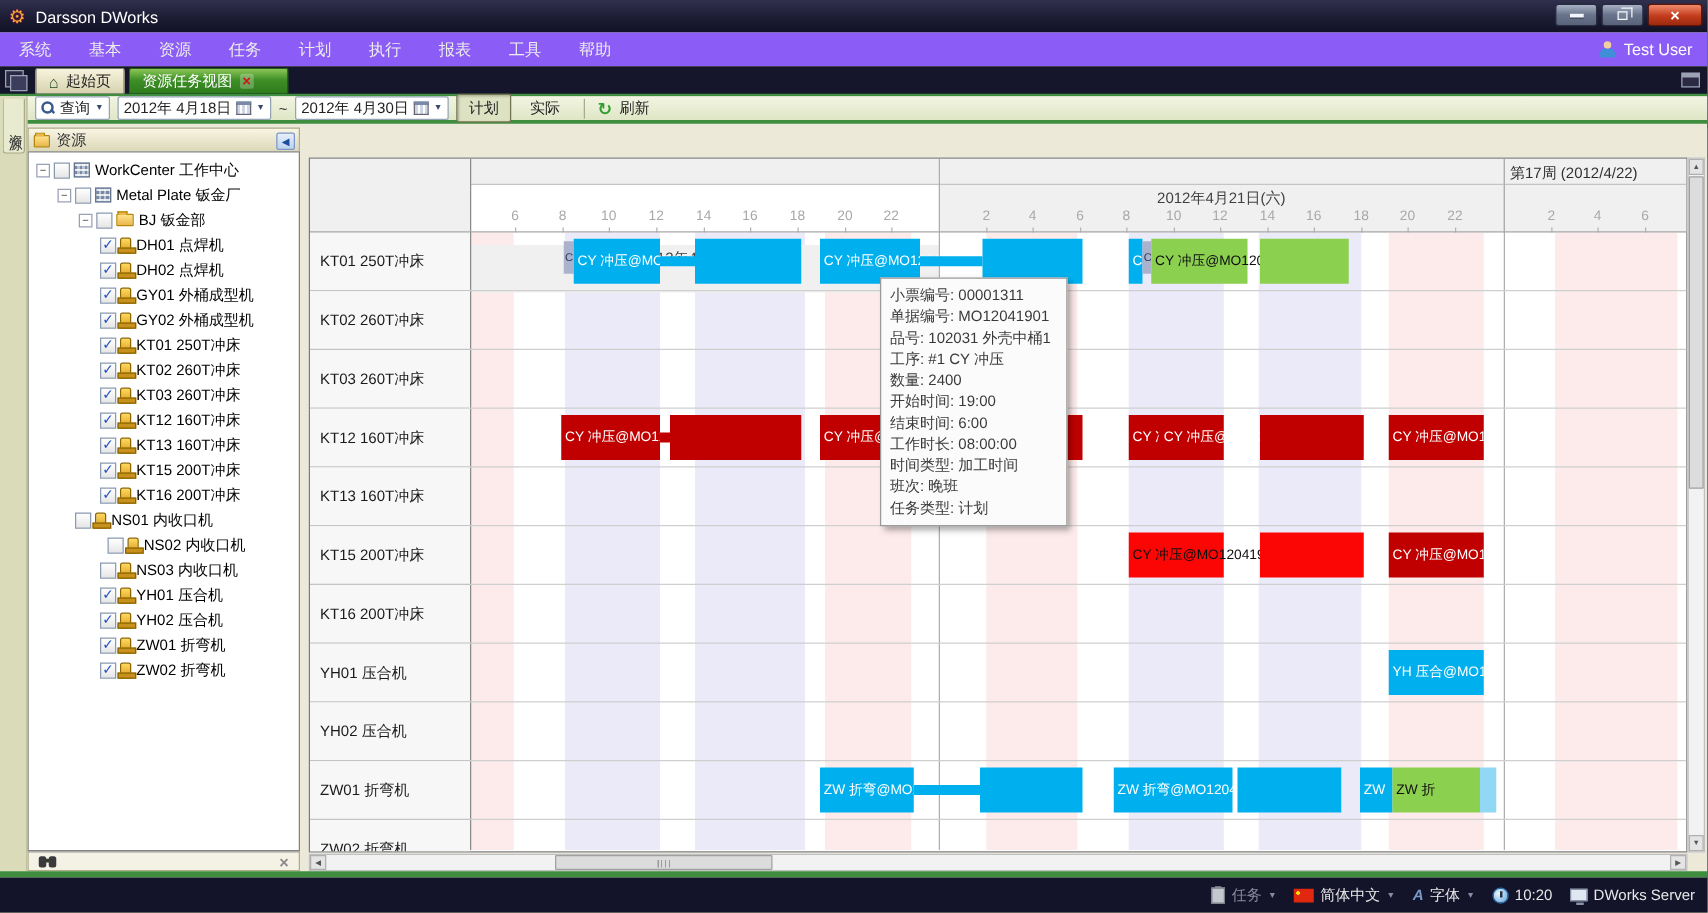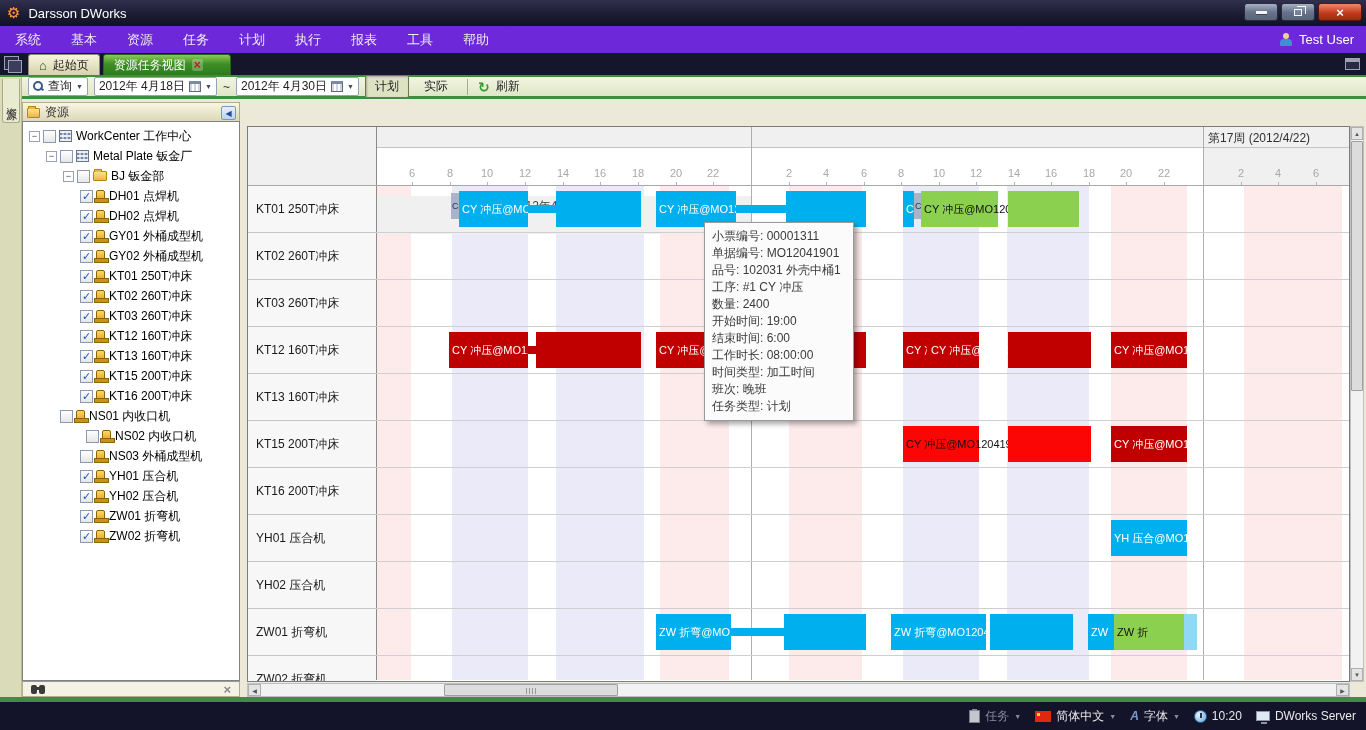--- a/index.html
+++ b/index.html
@@ -16,21 +16,21 @@
   .wbtn { width:34px; height:18px; border:1px solid #252c3e; border-radius:3px;
     background:linear-gradient(#a8b0c2,#68748c 50%,#596379); display:flex; align-items:center; justify-content:center; }
   .wbtn.close { width:44px; background:linear-gradient(#ef8a6c,#c23c1c 55%,#9c2a10); border-color:#5e1406;
     color:#fff; font-size:13px; font-weight:bold; line-height:1; }
   .glyph-min { width:11px; height:3px; background:#f2f6fc; box-shadow:0 1px 0 rgba(0,0,0,.4); }
   .glyph-restore { position:relative; width:8px; height:7px; border:1px solid #f2f6fc; background:rgba(255,255,255,.1); }
   .glyph-restore::before { content:""; position:absolute; left:2px; top:-4px; width:8px; height:7px;
     border:1px solid #f2f6fc; border-left:none; border-bottom:none; }
 
   
-  .menubar { position:absolute; left:0; top:26px; width:1366px; height:27px; background:#6d28d9;
+  .menubar { position:absolute; left:0; top:26px; width:1366px; height:27px; background:#8b5cf6;
     display:flex; align-items:center; color:#ececec; font-size:13px; }
   .menu-item { padding:0 15px; height:100%; display:flex; align-items:center; cursor:default; }
   .menu-user { position:absolute; right:12px; top:0; height:27px; display:flex; align-items:center; gap:6px; color:#fff;justify-content:center; }
   .person-icon { position:relative; width:14px; height:14px; }
   .person-icon::before { content:""; position:absolute; left:4px; top:0; width:6px; height:6px; border-radius:50%; background:#f2cf9e; }
   .person-icon::after { content:""; position:absolute; left:1px; top:6px; width:12px; height:7px; border-radius:4px 4px 1px 1px; background:#3f8fd8; }
 
   
   .tabrow { position:absolute; left:0; top:53px; width:1366px; height:24px; background:#15152c;
     border-bottom:2px solid #3f8e3f; display:flex; align-items:flex-end; }
@@ -323,21 +323,21 @@
           <div class="tlabel">NS01 内收口机</div>
         </div>
         <div class="tree-row" style="padding-left: 63px;">
           <div class="checkbox"></div>
           <div class="ticon machine"></div>
           <div class="tlabel">NS02 内收口机</div>
         </div>
         <div class="tree-row" style="padding-left: 57px;">
           <div class="checkbox"></div>
           <div class="ticon machine"></div>
-          <div class="tlabel">NS03 外桶成型机</div>
+          <div class="tlabel">NS03 内收口机</div>
         </div>
         <div class="tree-row" style="padding-left: 57px;">
           <div class="checkbox">✓</div>
           <div class="ticon machine"></div>
           <div class="tlabel">YH01 压合机</div>
         </div>
         <div class="tree-row" style="padding-left: 57px;">
           <div class="checkbox">✓</div>
           <div class="ticon machine"></div>
           <div class="tlabel">YH02 压合机</div>
@@ -387,20 +387,23 @@
         <div class="g-tick gx" style="left: 303px; top: 40px; width: 24px; height: 14px;">14</div>
         <div class="g-tickmark gx" style="left: 315px; top: 55px; width: 1px; height: 4px;"></div>
         <div class="g-tick gx" style="left: 340px; top: 40px; width: 24px; height: 14px;">16</div>
         <div class="g-tickmark gx" style="left: 352px; top: 55px; width: 1px; height: 4px;"></div>
         <div class="g-tick gx" style="left: 378px; top: 40px; width: 24px; height: 14px;">18</div>
         <div class="g-tickmark gx" style="left: 390px; top: 55px; width: 1px; height: 4px;"></div>
         <div class="g-tick gx" style="left: 416px; top: 40px; width: 24px; height: 14px;">20</div>
         <div class="g-tickmark gx" style="left: 428px; top: 55px; width: 1px; height: 4px;"></div>
         <div class="g-tick gx" style="left: 453px; top: 40px; width: 24px; height: 14px;">22</div>
         <div class="g-tickmark gx" style="left: 465px; top: 55px; width: 1px; height: 4px;"></div>
+        <div class="g-head gx" style="left: 503px; top: 21px; width: 452px; height: 38px;">
+          <div class="g-daylabel" style="margin-top: 2px;">2012年4月21日(六)</div>
+        </div>
         <div class="g-tick gx" style="left: 529px; top: 40px; width: 24px; height: 14px;">2</div>
         <div class="g-tickmark gx" style="left: 541px; top: 55px; width: 1px; height: 4px;"></div>
         <div class="g-tick gx" style="left: 566px; top: 40px; width: 24px; height: 14px;">4</div>
         <div class="g-tickmark gx" style="left: 578px; top: 55px; width: 1px; height: 4px;"></div>
         <div class="g-tick gx" style="left: 604px; top: 40px; width: 24px; height: 14px;">6</div>
         <div class="g-tickmark gx" style="left: 616px; top: 55px; width: 1px; height: 4px;"></div>
         <div class="g-tick gx" style="left: 641px; top: 40px; width: 24px; height: 14px;">8</div>
         <div class="g-tickmark gx" style="left: 653px; top: 55px; width: 1px; height: 4px;"></div>
         <div class="g-tick gx" style="left: 679px; top: 40px; width: 24px; height: 14px;">10</div>
         <div class="g-tickmark gx" style="left: 691px; top: 55px; width: 1px; height: 4px;"></div>

